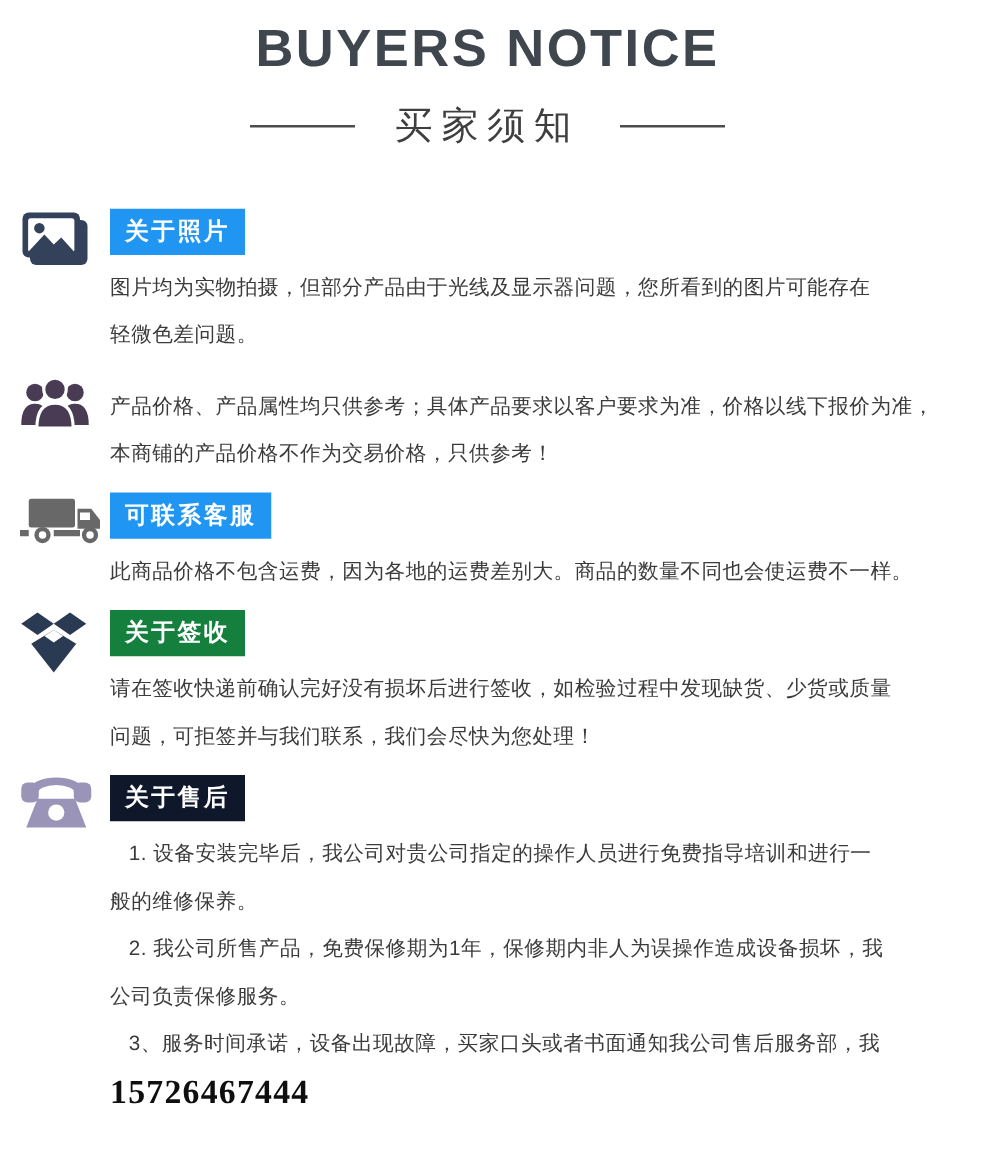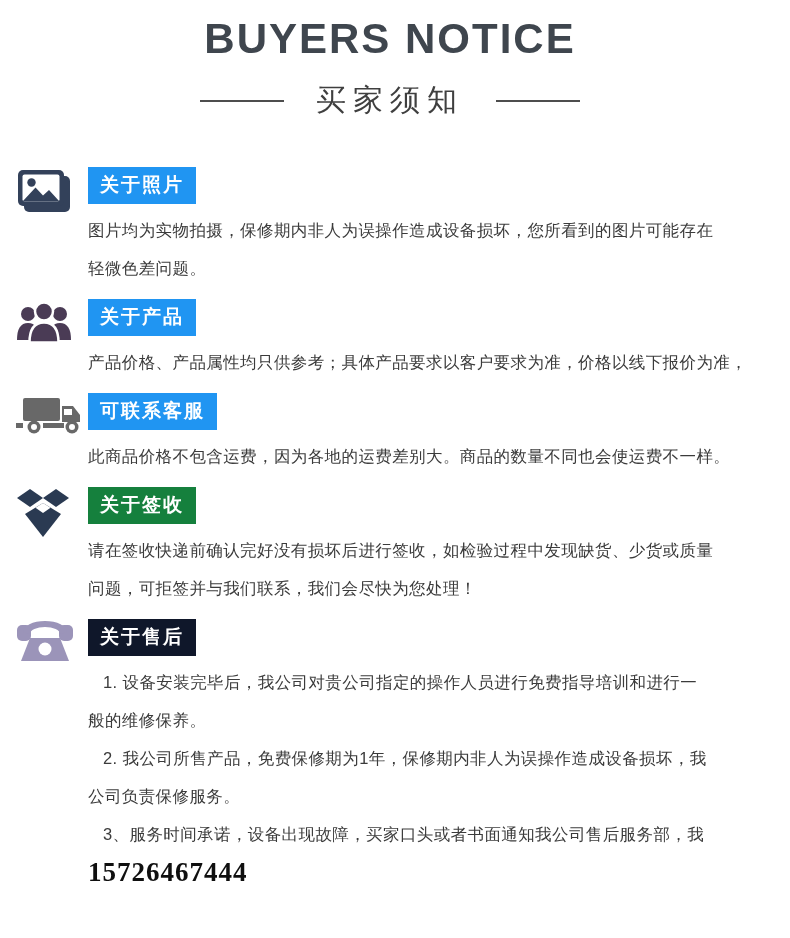--- a/index.html
+++ b/index.html
@@ -75,43 +75,43 @@
             <rect x="6.5" y="7.5" width="37" height="27" rx="2" fill="#ffffff"></rect>
             <g fill="#33415a">
               <circle cx="15.5" cy="15.5" r="4.2"></circle>
               <path d="M6.5 34.5 L19.5 20.5 L27 28.5 L33 23 L43.5 34.5 Z"></path>
             </g>
           </svg>
         </span>
       </div>
       <div class="body-col">
         <div class="sec-label" style="background-color: rgb(32, 149, 242);">关于照片</div>
-        <p class="line">图片均为实物拍摄，保修期内非人为误操作造成设备损坏，您所看到的图片可能存在</p>
+        <p class="line">图片均为实物拍摄，但部分产品由于光线及显示器问题，您所看到的图片可能存在</p>
         <p class="line">轻微色差问题。</p>
       </div>
     </section>
 
     <section class="sec">
       <div class="icon-col">
         <span class="icon">
           <svg width="56" height="50" viewBox="0 0 56 50">
             <g fill="#4a3b55">
               <circle cx="12" cy="15" r="7"></circle>
               <path d="M1 41 q0 -17 11 -17 q11 0 11 17 z"></path>
               <circle cx="44" cy="15" r="7"></circle>
               <path d="M33 41 q0 -17 11 -17 q11 0 11 17 z"></path>
               <circle cx="28" cy="12.5" r="9" stroke="#ffffff" stroke-width="2.5"></circle>
               <path d="M13.5 43.5 q0 -20 14.5 -20 q14.5 0 14.5 20 z" stroke="#ffffff" stroke-width="2.5"></path>
             </g>
           </svg>
         </span>
       </div>
       <div class="body-col">
-        <div class="sec-label" style="background-color: rgb(32, 149, 242);">关于产品</div>
         <p class="line">产品价格、产品属性均只供参考；具体产品要求以客户要求为准，价格以线下报价为准，</p>
+        <p class="line">本商铺的产品价格不作为交易价格，只供参考！</p>
       </div>
     </section>
 
     <section class="sec">
       <div class="icon-col">
         <span class="icon">
           <svg width="66" height="48" viewBox="0 0 66 48">
             <g fill="#686868">
               <rect x="7" y="5" width="37" height="23" rx="2"></rect>
               <path d="M46 13 h11 l7 9 v7 h-18 z"></path>

